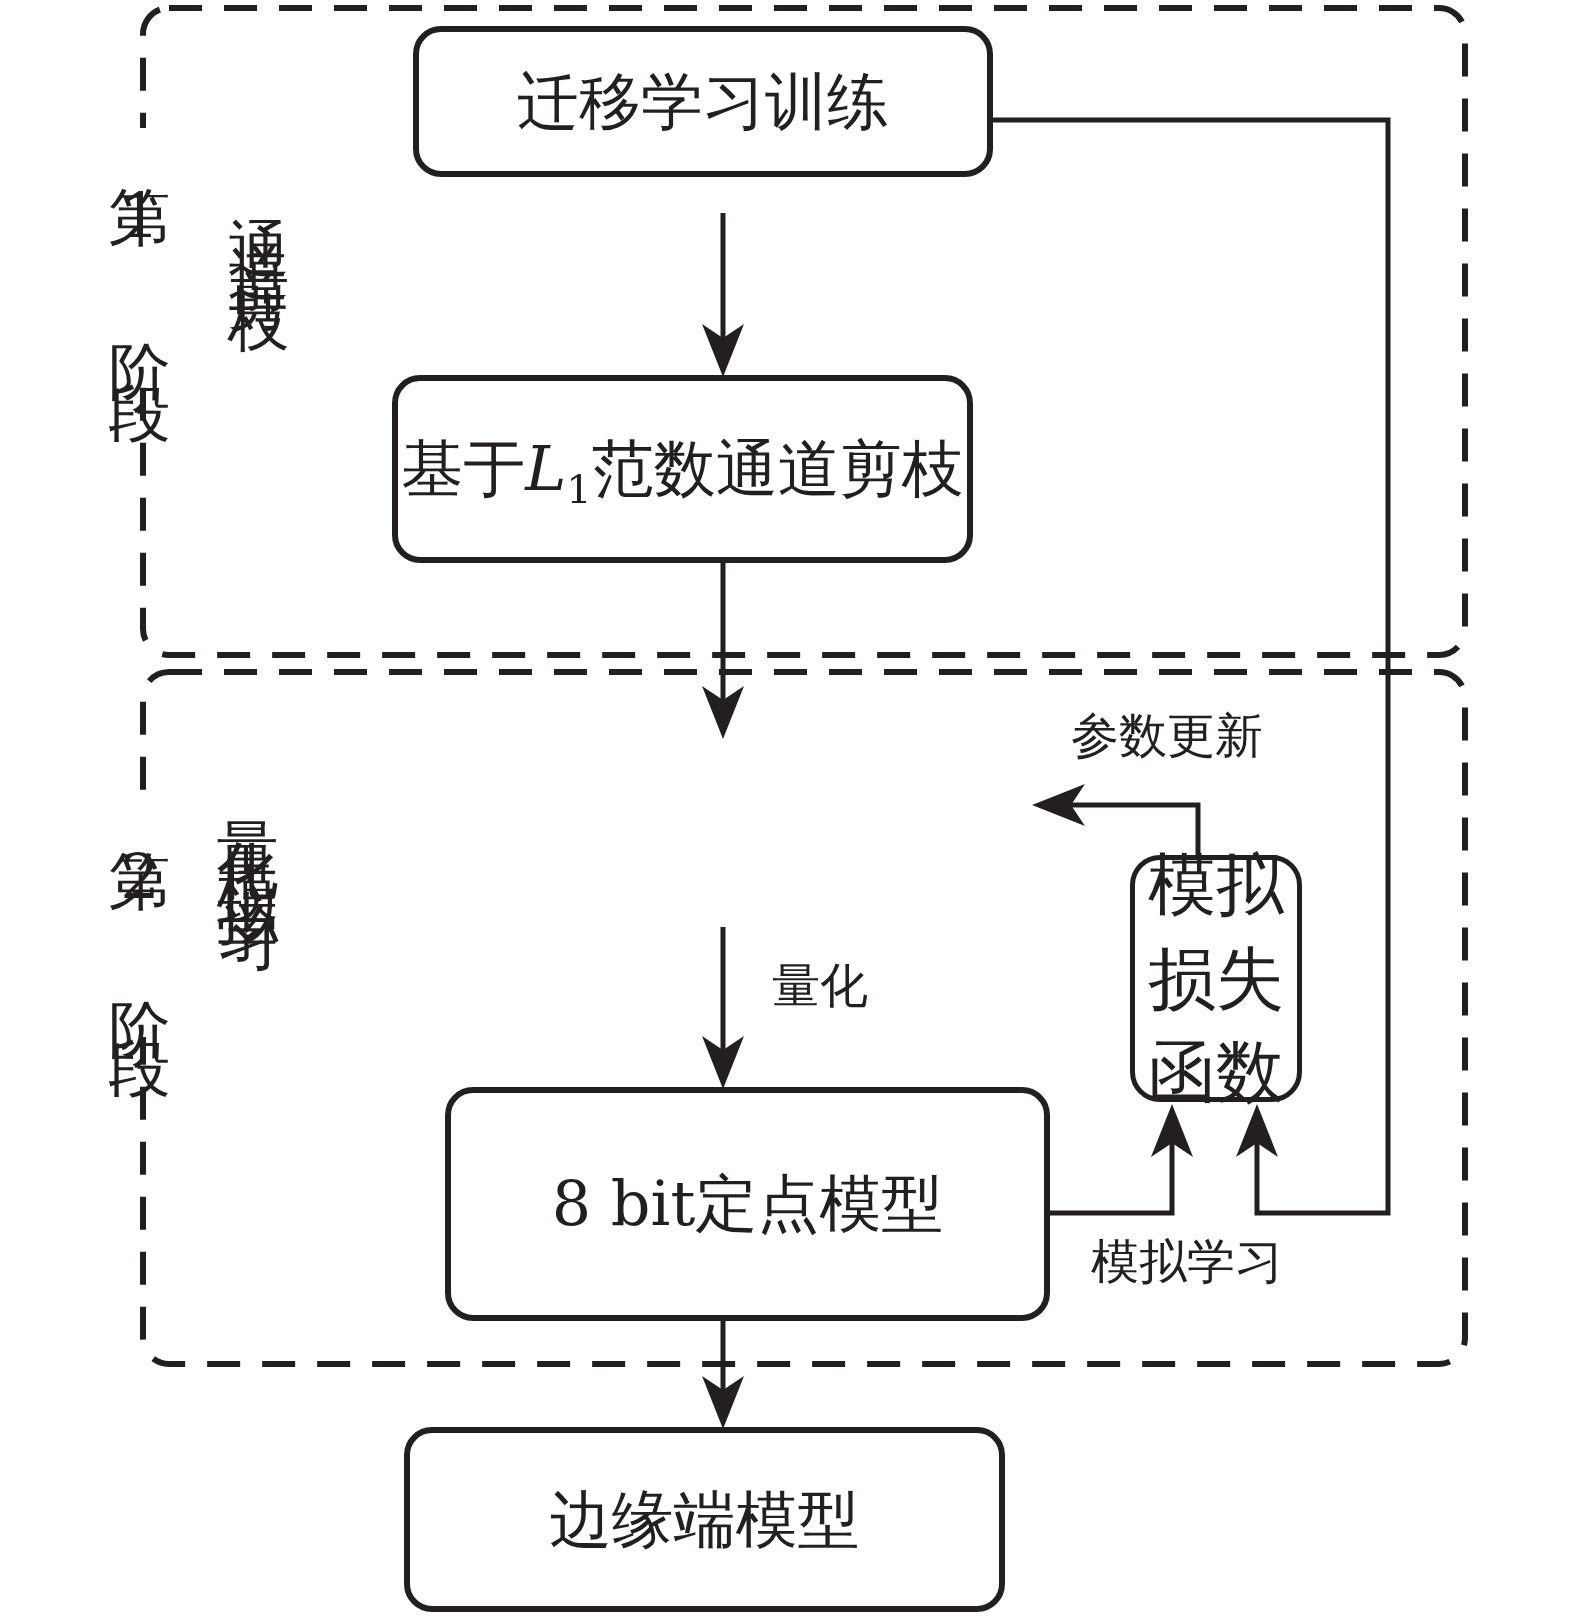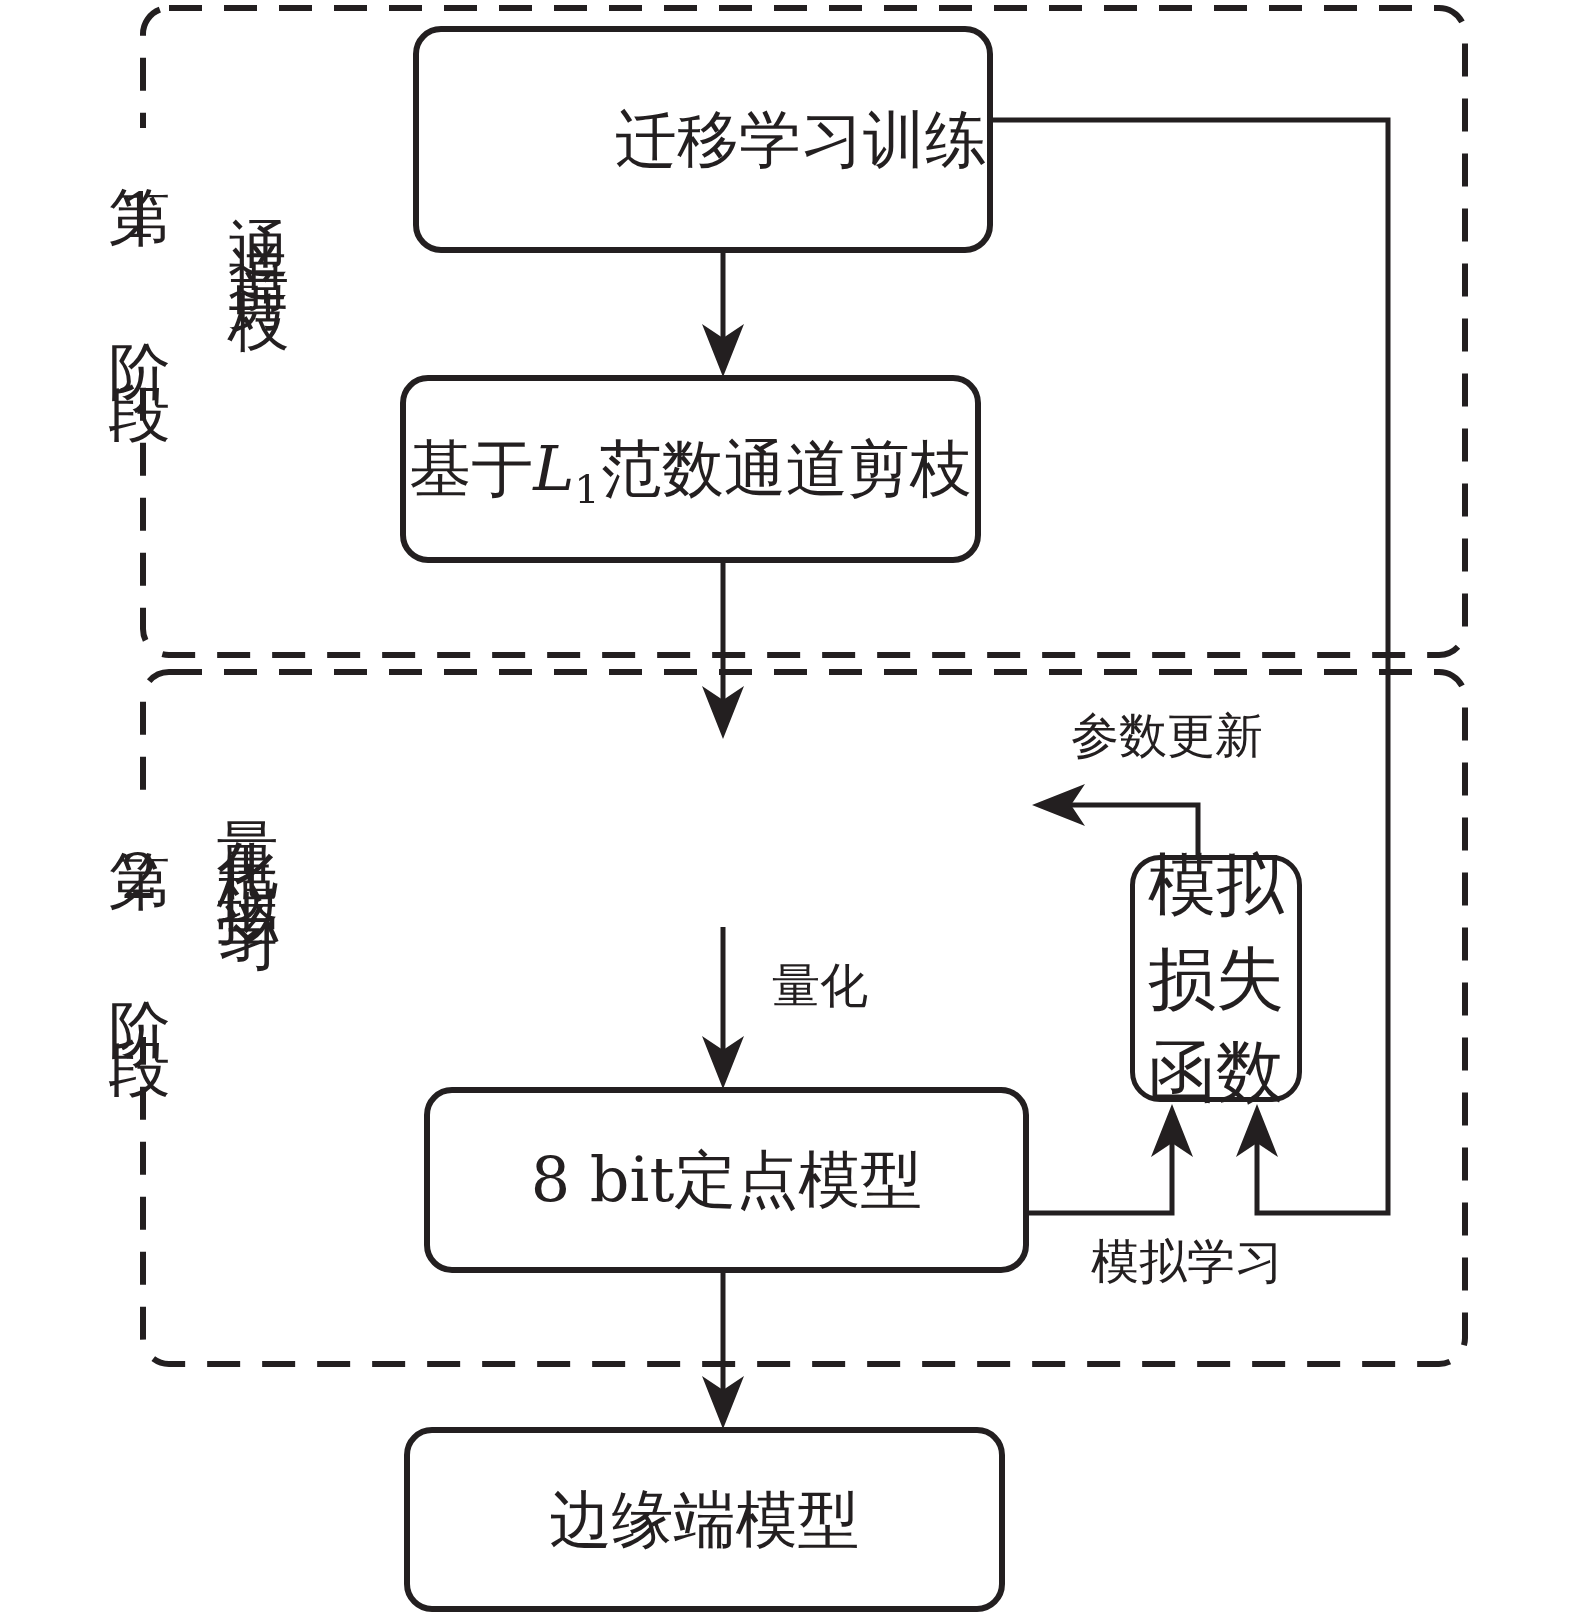--- a/index.html
+++ b/index.html
@@ -68,30 +68,30 @@
       <polygon points="723,377 702,324 723,338 744,324"></polygon>
       <polygon points="723,739 702,686 723,700 744,686"></polygon>
       <polygon points="723,1089 702,1036 723,1050 744,1036"></polygon>
       <polygon points="723,1429 702,1376 723,1390 744,1376"></polygon>
       <polygon points="1172,1104 1151,1157 1172,1143 1193,1157"></polygon>
       <polygon points="1257,1104 1236,1157 1257,1143 1278,1157"></polygon>
       <polygon points="1032,805 1085,784 1071,805 1085,826"></polygon>
     </g>
   </svg>
 
-  <div class="node" style="left:413px;top:26px;width:580px;height:227px;align-items:flex-end;">
+  <div class="node" style="left:413px;top:26px;width:580px;height:151px;">
     <span>迁移学习训练</span>
   </div>
 
-  <div class="node" style="left:400px;top:375px;width:581px;height:188px;">
+  <div class="node" style="left:392px;top:375px;width:581px;height:188px;">
     <span><span>基于</span><span class="varL">L</span><span class="sub1">1</span><span>范数通道剪枝</span></span>
   </div>
 
 
-  <div class="node" style="left:424px;top:1087px;width:605px;height:186px;">
+  <div class="node" style="left:445px;top:1087px;width:605px;height:234px;">
     <span>8 bit定点模型</span>
   </div>
 
   <div class="node" style="left:404px;top:1427px;width:601px;height:185px;align-items:center;">
     <span>边缘端模型</span>
   </div>
 
   <div class="node" style="left:1130px;top:855px;width:172px;height:247px;border-width:5px;border-radius:30px;font-size:68px;line-height:1.38;">
     <span class="loss-line">模拟</span>
     <span class="loss-line">损失</span>

